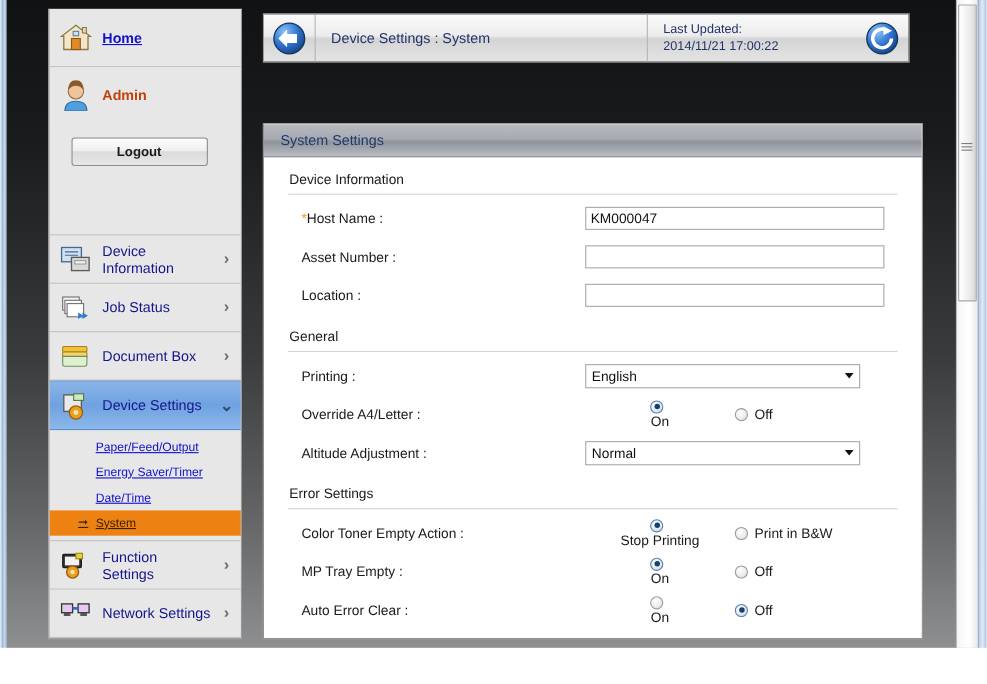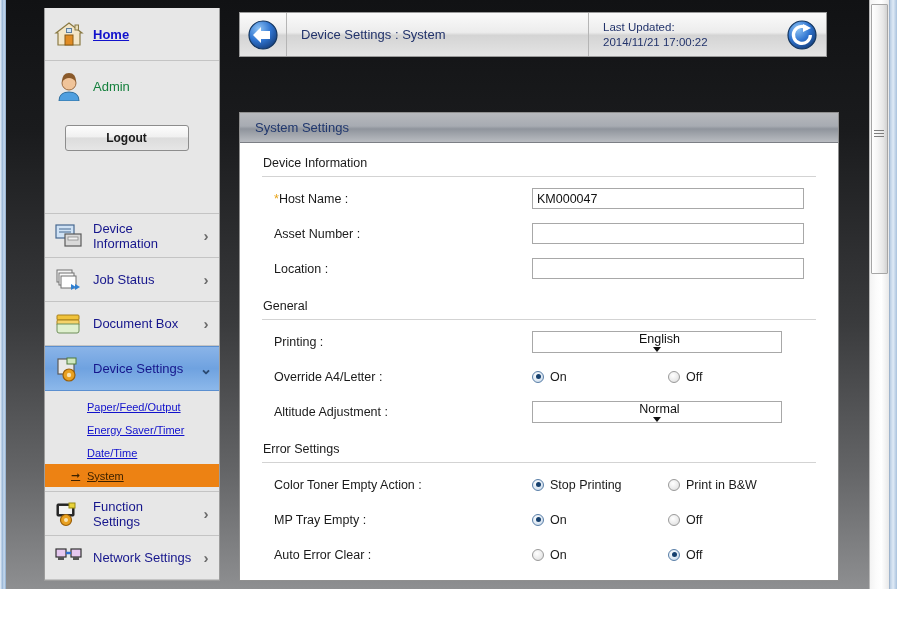--- a/index.html
+++ b/index.html
@@ -74,21 +74,21 @@
     display: flex; align-items: center;
   }
   .sb-icon-box {
     width: 48px; display:flex; align-items:center; justify-content:center;
   }
   .link-blue {
     color: #1111cc; font-size: 13px; text-decoration: underline;
     font-weight: bold;
   }
   .user-name {
-    color: #15803d; font-size: 13px; font-weight: normal;
+    color: #c2410c; font-size: 13px; font-weight: bold;
   }
   .logout-wrap {
     padding: 14px 11px 0 0; display:flex; justify-content:center;
   }
   .logout-btn {
     width: 122px; height: 24px;
     background: linear-gradient(to bottom,#fdfdfd 0%, #f0f0f0 45%, #dcdcdc 50%, #e6e6e6 100%);
     border: 1px solid #8d8d8d;
     border-radius: 3px;
     font-size: 12px; font-weight: bold; color: #1a1a1a;
@@ -219,40 +219,39 @@
     outline: none;
   }
   .selbox {
     width: 250px; height: 22px;
     border: 1px solid #a8a8a8;
     background: #ffffff;
     display: flex; align-items: center;
     box-sizing: border-box;
     cursor: pointer;
     position: relative;
-    flex-direction: column;
   }
   .selbox .seltext {
     flex: 1; font-size: 12.5px; color: #111; padding-left: 5px;
   }
   .selbox .arrow {
     width: 18px; display:flex; align-items:center; justify-content:center;
   }
   .tri {
     width: 0; height: 0;
     border-left: 4px solid transparent;
     border-right: 4px solid transparent;
     border-top: 5px solid #111;
   }
 
   .radio-group { display:flex; align-items:center; }
   .radio-opt {
     display:flex; align-items:center; cursor:pointer;
   }
-  .radio-opt.first { width: 136px; }
+  .radio-opt.first { width: 136px; flex-direction: column; }
   .rb {
     width: 12px; height: 12px; border-radius: 50%;
     box-sizing: border-box;
     margin-right: 6px;
     border: 1px solid #9a9a9a;
     background: radial-gradient(circle at 40% 35%, #ffffff 0%, #eaeaea 60%, #d2d2d2 100%);
     position: relative;
   }
   .rb.on {
     border: 1px solid #5a7fa8;

